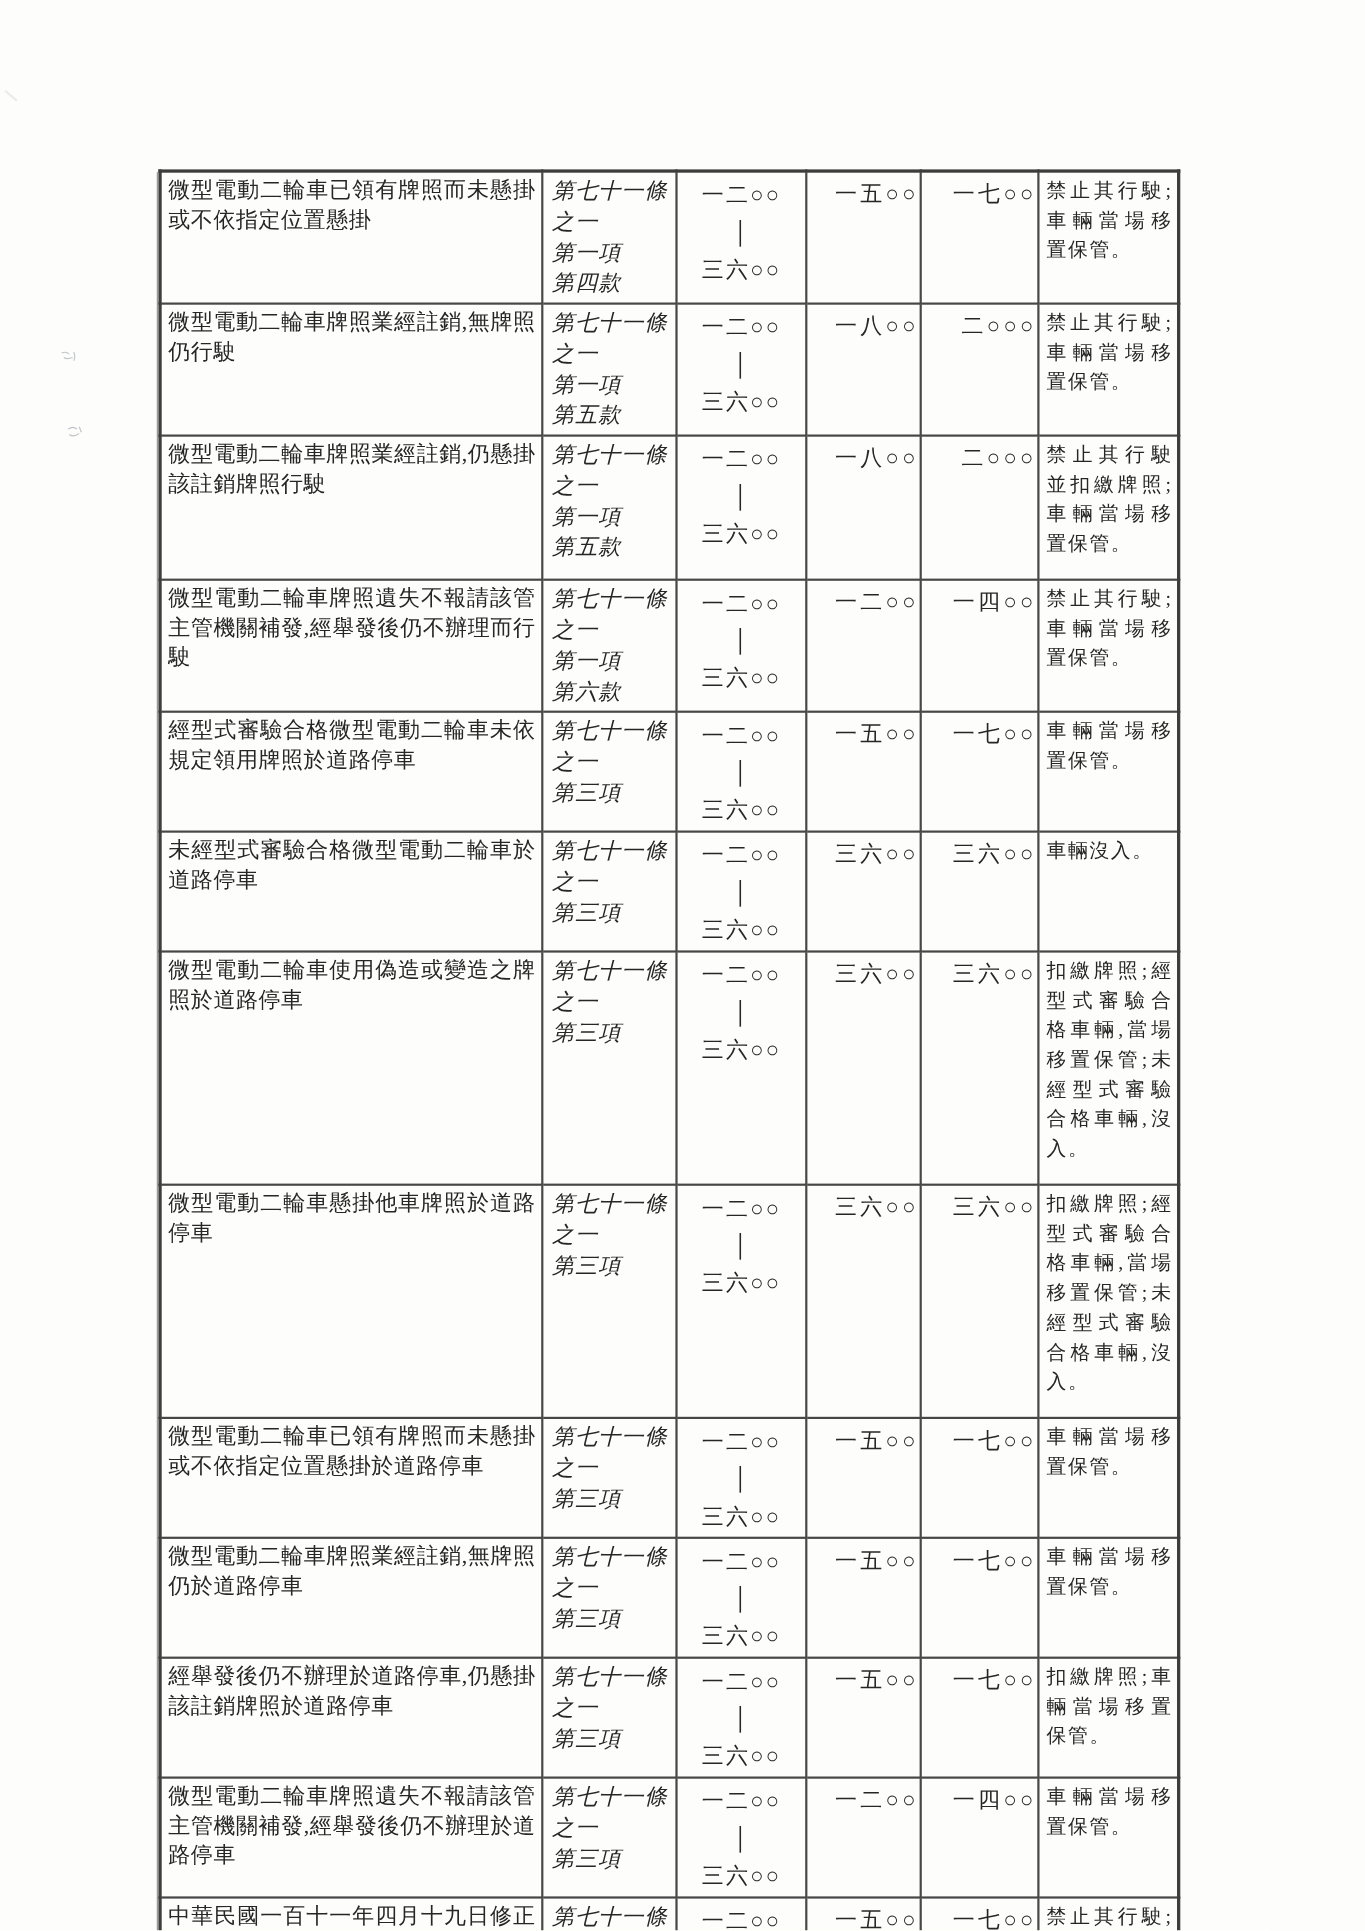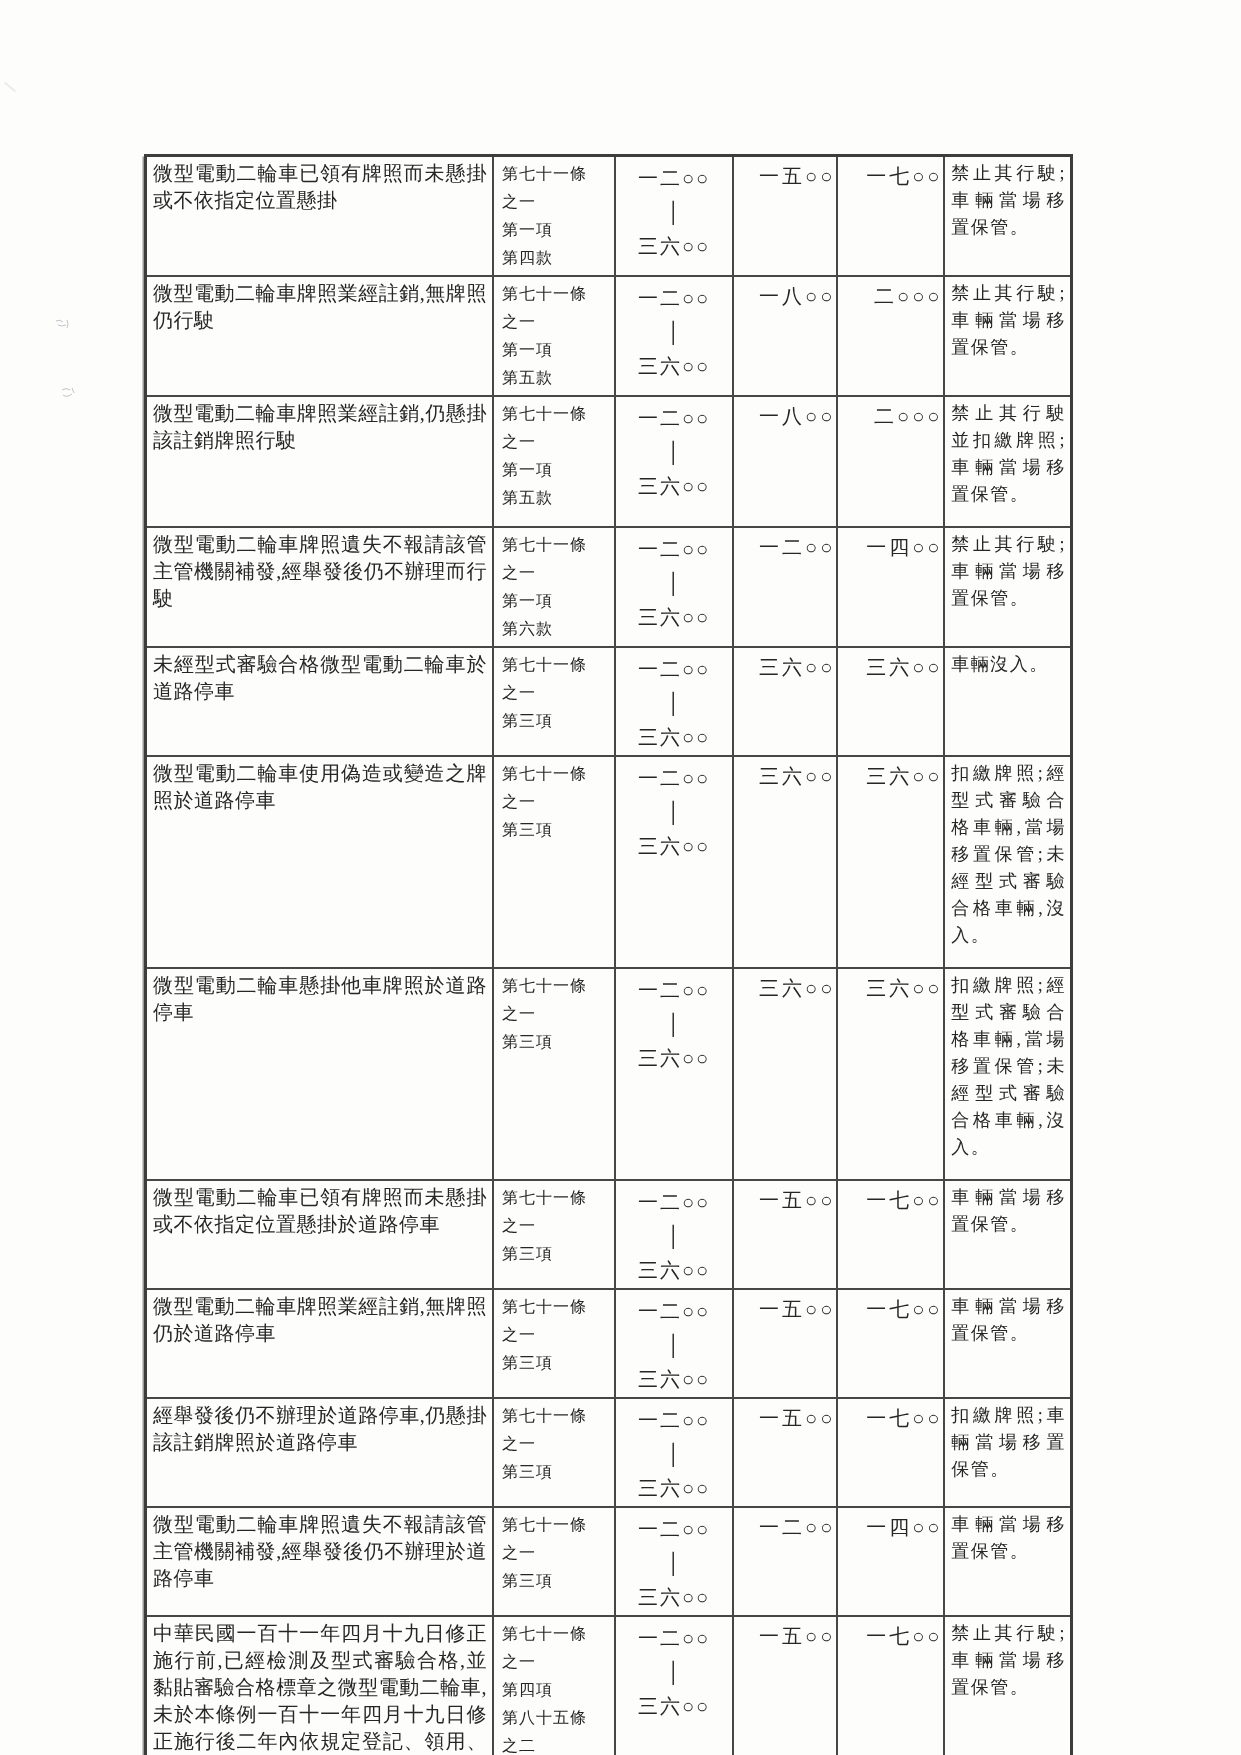--- a/index.html
+++ b/index.html
@@ -39,23 +39,24 @@
   table.penalty{border:3px solid #3d3d3d;}
 
   td.c-desc{
     padding:3px 5px 3px 6px;
     font-size:20px;line-height:27px;
     letter-spacing:.5px;
     text-align:justify;
   }
   td.c-art{
     padding:3px 4px 3px 8px;
-    font-size:16px;line-height:28px;
+    font-size:20px;line-height:28px;
     letter-spacing:1px;
     white-space:pre-line;
+    font-style:italic;
   }
   td.c-range{
     padding-top:4px;
     font-size:20px;line-height:34px;
     text-align:center;
     letter-spacing:2px;
     white-space:pre-line;
   }
   td.c-amt{
     padding-top:6px;
@@ -150,20 +151,32 @@
 之一
 第一項
 第六款</td>
           <td class="c-range">一二○○
 │
 三六○○</td>
           <td class="c-amt">一二○○</td>
           <td class="c-amt">一四○○</td>
           <td class="c-act">禁止其行駛;車輛當場移置保管。</td>
         </tr>
+        <tr class="r4">
+          <td class="c-desc">經型式審驗合格微型電動二輪車未依規定領用牌照於道路停車</td>
+          <td class="c-art">第七十一條
+之一
+第三項</td>
+          <td class="c-range">一二○○
+│
+三六○○</td>
+          <td class="c-amt">一五○○</td>
+          <td class="c-amt">一七○○</td>
+          <td class="c-act">車輛當場移置保管。</td>
+        </tr>
         <tr class="r5">
           <td class="c-desc">未經型式審驗合格微型電動二輪車於道路停車</td>
           <td class="c-art">第七十一條
 之一
 第三項</td>
           <td class="c-range">一二○○
 │
 三六○○</td>
           <td class="c-amt">三六○○</td>
           <td class="c-amt">三六○○</td>

